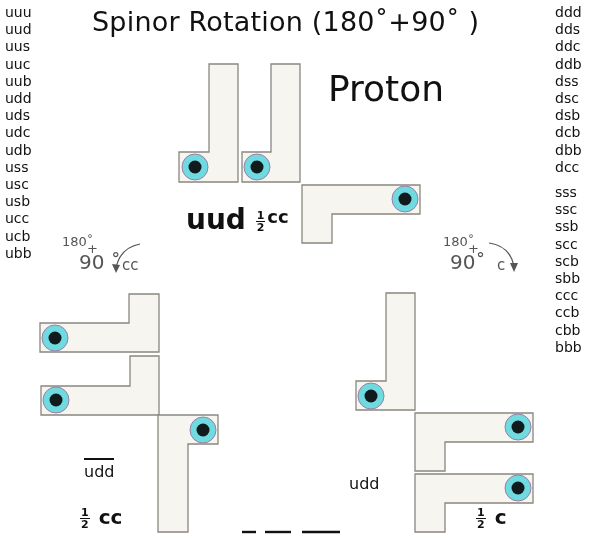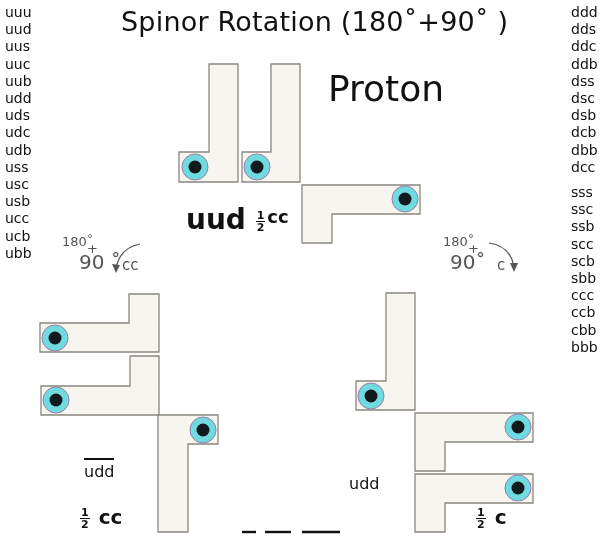--- a/index.html
+++ b/index.html
@@ -1,22 +1,22 @@
 <!DOCTYPE html>
 <html><head>
 <meta charset="utf-8">
 <style>
   html, body { margin: 0; padding: 0; background: #ffffff; }
   body { width: 600px; height: 540px; position: relative; overflow: hidden;
          font-family: "DejaVu Sans", sans-serif; color: #111; }
-  .title { position: absolute; left: 92px; top: 6px; font-size: 27px; white-space: nowrap; letter-spacing: 0.2px; margin-left: 29px; }
+  .title { position: absolute; left: 92px; top: 6px; font-size: 27px; white-space: nowrap; letter-spacing: 0.2px; }
   .proton { position: absolute; left: 328px; top: 68px; font-size: 36px; }
   .col { position: absolute; font-size: 14px; line-height: 17.2px; }
   .col.left { left: 5px; top: 4px; }
-  .col.right { left: 571px; top: 4px; }
+  .col.right { left: 555px; top: 4px; }
   .col div { white-space: nowrap; }
   .gap { height: 8px; }
   svg#diagram { position: absolute; left: 0; top: 0; }
   .lbl { position: absolute; white-space: nowrap; }
   .frac { display: inline-flex; flex-direction: column; align-items: center; line-height: 1; vertical-align: middle; margin-right: 2px; }
   .frac span { display: block; }
   .frac .num { border-bottom: 1.6px solid #111; padding: 0 1px; }
   .rot { position: absolute; color: #555; }
   .rot .small { position: absolute; font-size: 13px; white-space: nowrap; }
   .rot .big { position: absolute; font-size: 20px; white-space: nowrap; }

